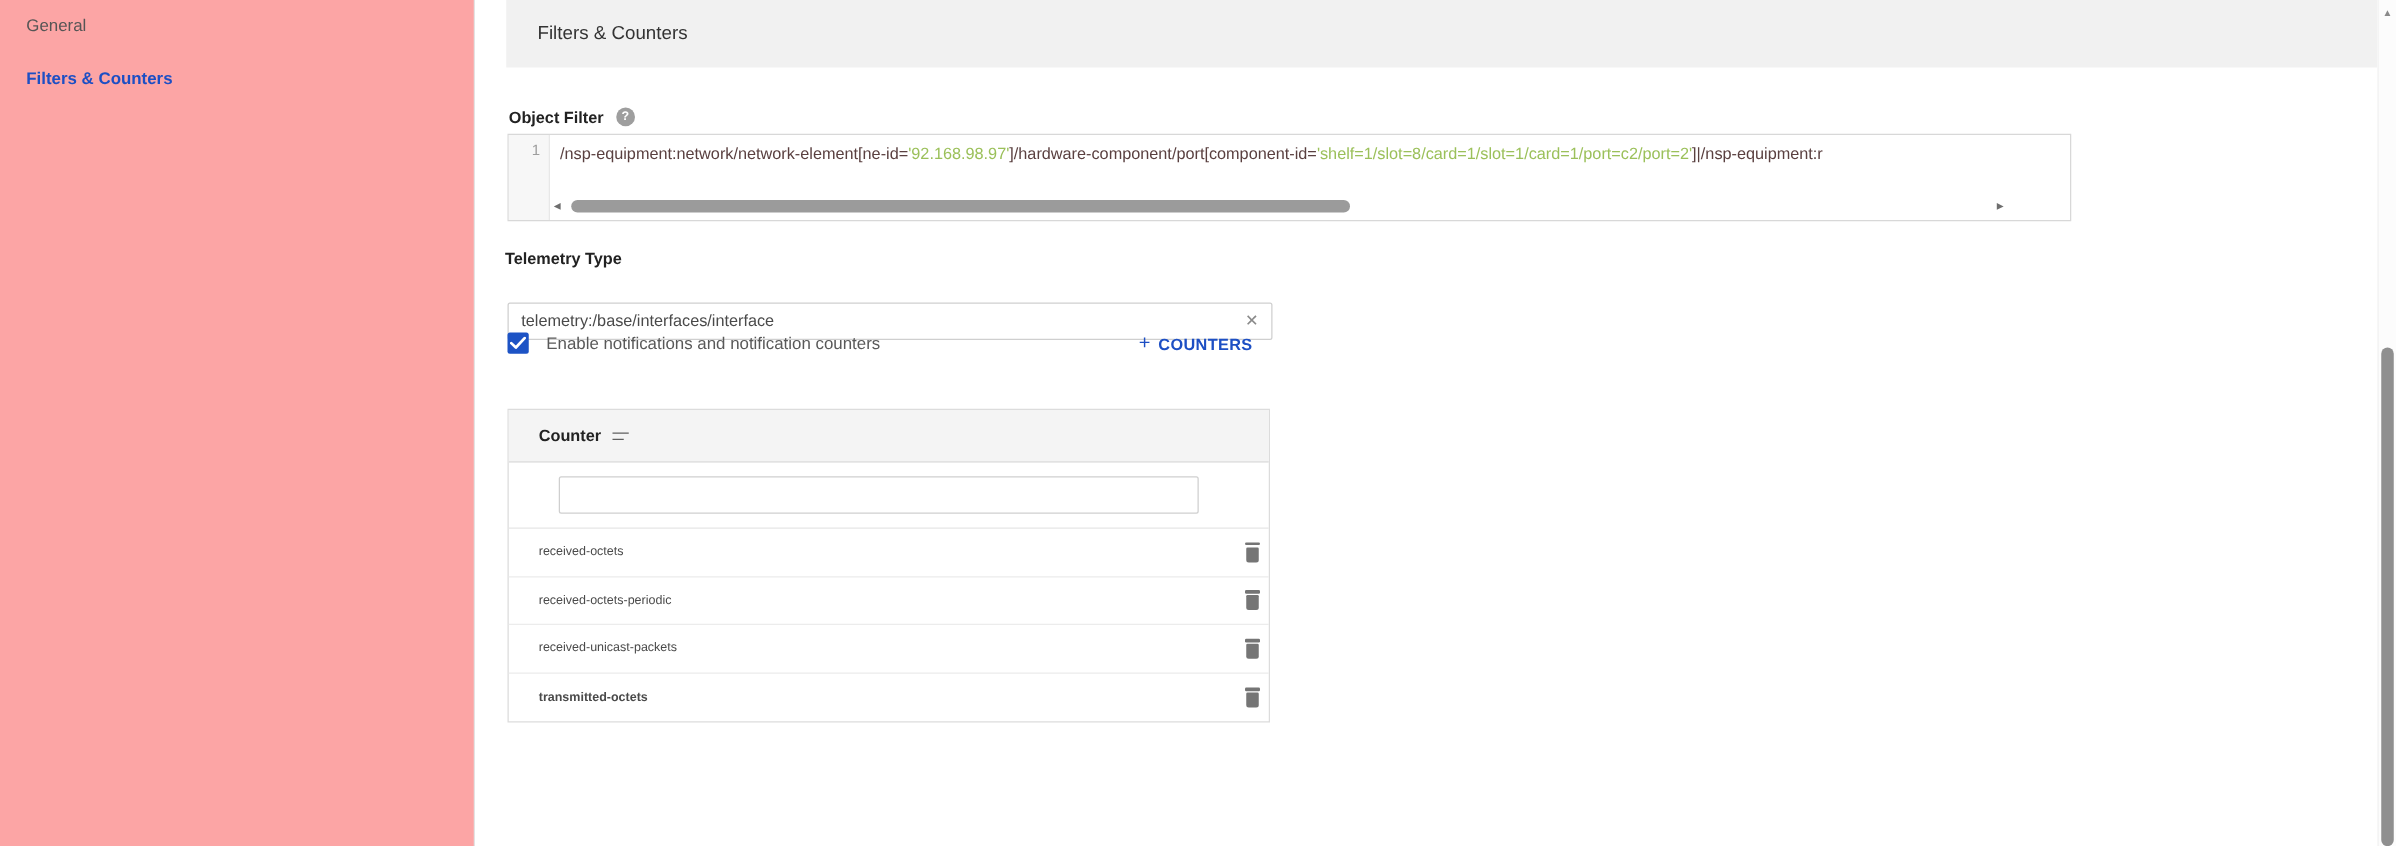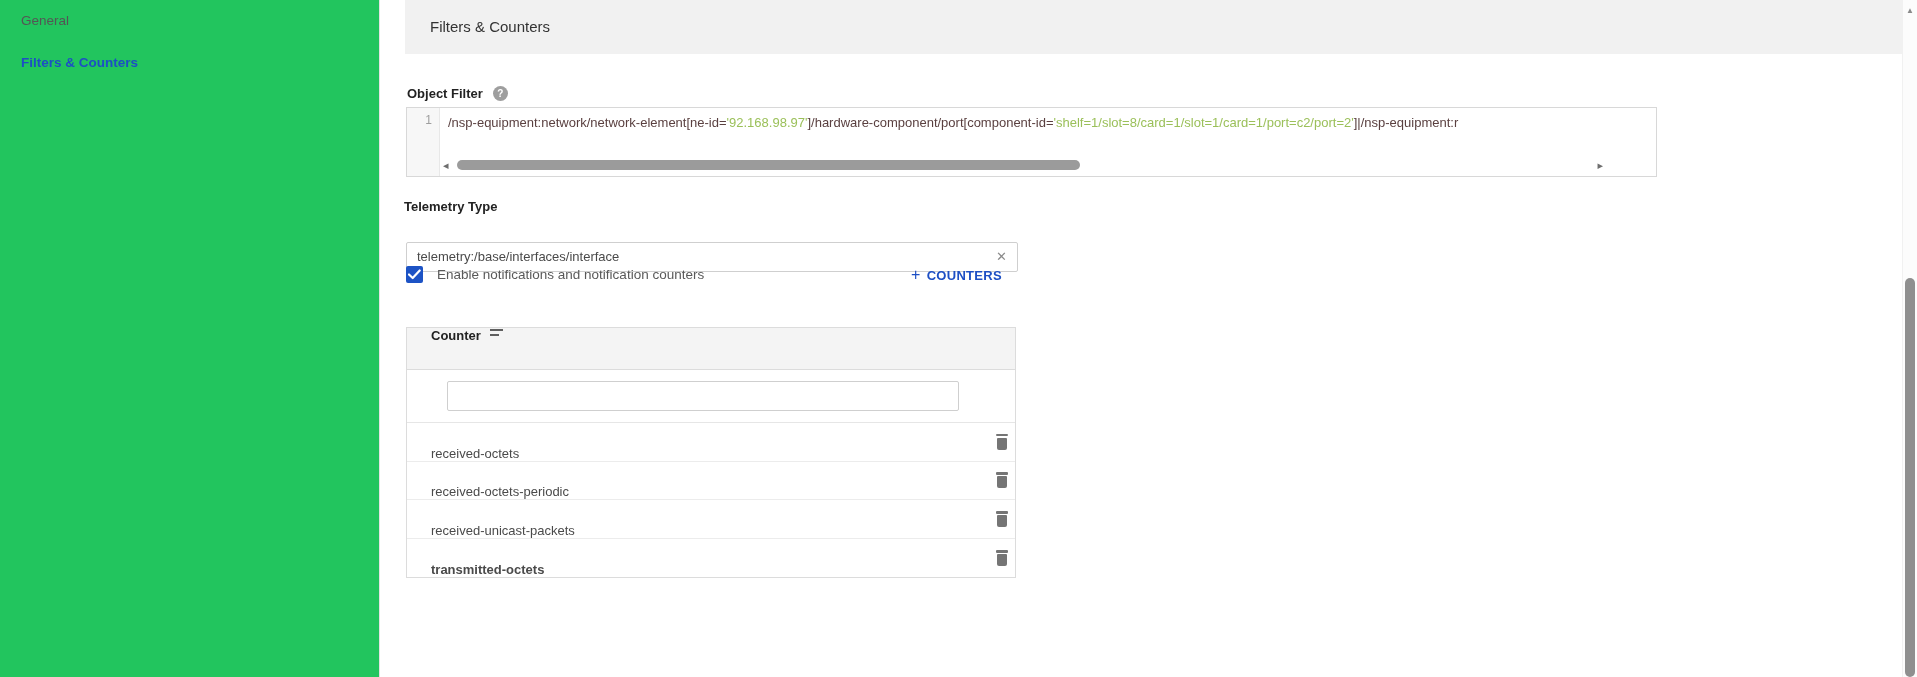--- a/index.html
+++ b/index.html
@@ -1,21 +1,21 @@
 <!DOCTYPE html>
 <html><head>
 <meta charset="utf-8">
 <style>
   html,body{margin:0;padding:0;background:#fff;}
   .screen{position:relative;width:1917px;height:677px;background:#ffffff;
     font-family:"Liberation Sans",sans-serif;overflow:hidden;color:#333;}
 
   
   .sidebar{position:absolute;left:0;top:0;width:380px;height:677px;
-    background:#22c55e;border-right:1px solid #e3e3e3;box-sizing:border-box;}
+    background:#fca5a5;border-right:1px solid #e3e3e3;box-sizing:border-box;}
   .side-item{position:absolute;left:21px;font-size:13.5px;color:#555;cursor:pointer;}
   .side-item.first{top:13px;}
   .side-item.active{top:55px;font-weight:bold;color:#1d4fc4;}
 
   
   .panel-header{position:absolute;left:405px;top:0;width:1497px;height:54px;
     background:#f1f1f1;}
   .panel-title{position:absolute;left:25px;top:0;line-height:54px;font-size:15px;color:#333;}
 
   .label-row{position:absolute;left:407px;top:86px;height:16px;display:flex;align-items:flex-start;}
@@ -55,33 +55,33 @@
   .notif-label{position:absolute;left:31px;top:0;line-height:30px;font-size:13.5px;color:#595959;}
   .counters-btn{position:absolute;right:16px;top:0;height:30px;border:none;background:none;
     color:#1d4fc4;font-family:"Liberation Sans",sans-serif;font-weight:bold;font-size:13px;
     letter-spacing:.3px;cursor:pointer;display:flex;align-items:center;gap:6px;padding:0;}
   .counters-btn .plus{font-size:16px;font-weight:normal;}
 
   
   .ctable{position:absolute;left:406px;top:327px;width:610px;border:1px solid #dcdcdc;
     background:#fff;box-sizing:border-box;}
   .thead{height:42px;background:#f4f4f4;border-bottom:1px solid #dcdcdc;
-    display:flex;align-items:flex-start;padding-left:24px;box-sizing:border-box;}
+    display:flex;align-items:center;padding-left:24px;box-sizing:border-box;}
   .thead .col-label{font-size:13px;font-weight:bold;color:#222;}
   .filter-glyph{display:inline-block;margin-left:9px;width:13px;height:8px;position:relative;cursor:pointer;}
   .filter-glyph i{position:absolute;left:0;height:1.8px;background:#5f5f5f;display:block;}
   .filter-glyph i.b1{top:1px;width:13px;}
   .filter-glyph i.b2{top:6px;width:9px;}
   .filter-row{position:relative;height:52px;border-bottom:1px solid #e6e6e6;}
   .filter-row input{position:absolute;left:40px;top:11px;width:512px;height:30px;
     border:1px solid #cfcfcf;border-radius:2px;box-sizing:border-box;font-size:13px;
     font-family:"Liberation Sans",sans-serif;padding:0 8px;outline:none;color:#444;}
   .trow{position:relative;height:38.6px;border-bottom:1px solid #ececec;
-    display:flex;align-items:flex-end;padding-left:24px;box-sizing:border-box;
-    font-size:13px;color:#4a4a4a;}
+    display:flex;align-items:center;padding-left:24px;box-sizing:border-box;
+    font-size:10px;color:#4a4a4a;}
   .trow:last-child{border-bottom:none;font-weight:bold;}
   .trash-btn{position:absolute;right:6px;top:50%;margin-top:-8px;width:14px;height:16px;
     background:none;border:none;padding:0;cursor:pointer;}
   .trash-btn .lid{position:absolute;top:0;left:1px;width:12px;height:2.6px;background:#757575;border-radius:1px;}
   .trash-btn .bin{position:absolute;top:4px;left:2px;width:10px;height:12px;background:#757575;
     border-radius:1px 1px 2px 2px;}
 
   
   .vscroll{position:absolute;right:0;top:0;width:15px;height:677px;background:#fcfcfc;
     border-left:1px solid #f1f1f1;box-sizing:border-box;}

